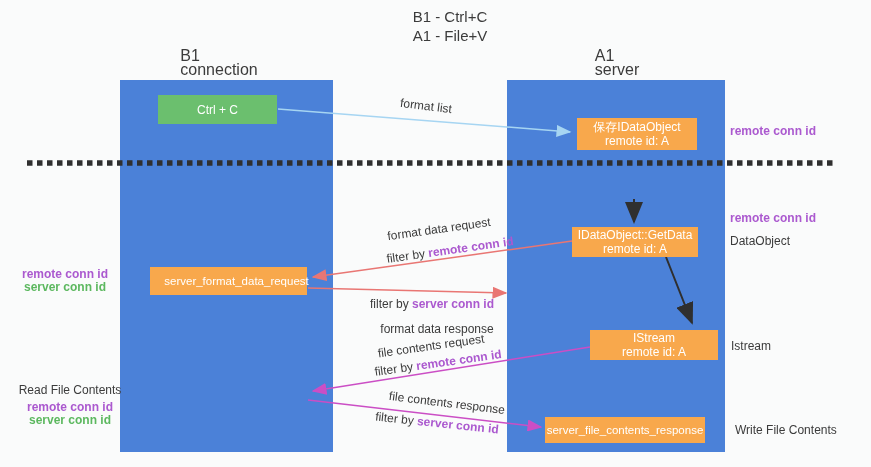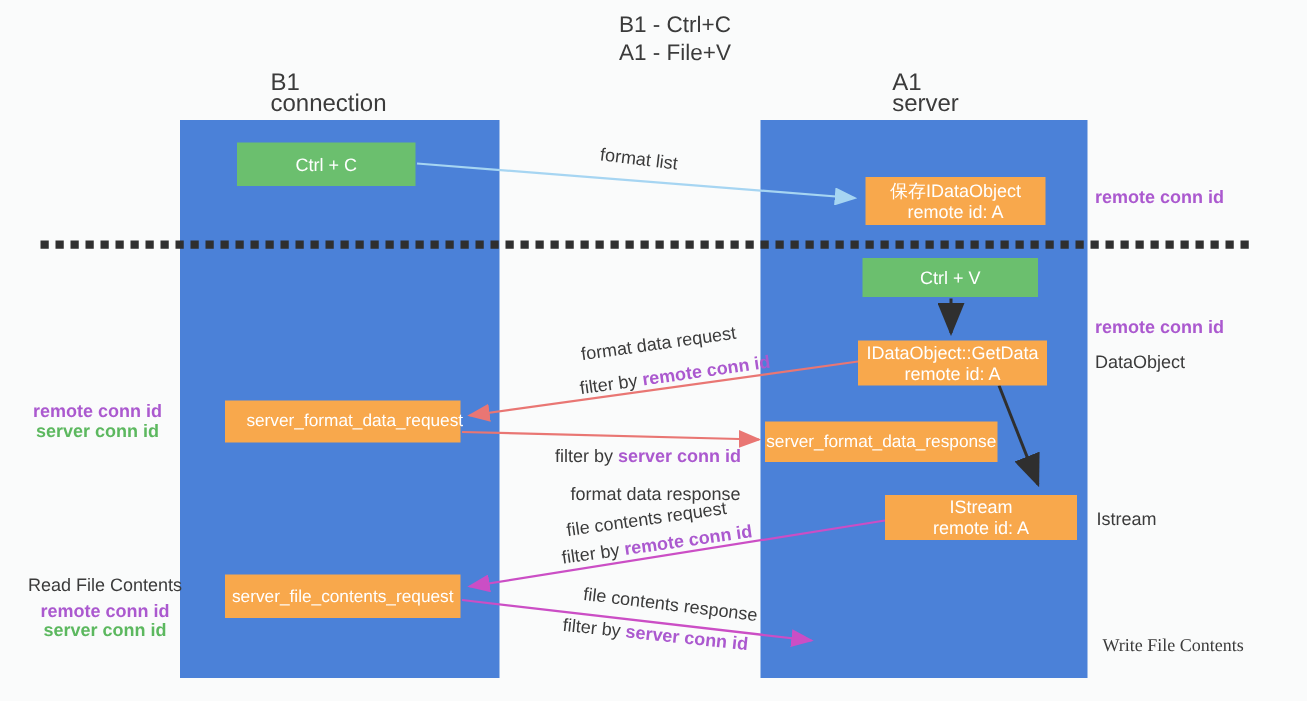--- a/index.html
+++ b/index.html
@@ -78,21 +78,21 @@
   #lbl-fcresp-filter{left:437px;top:423px;}
 
   .side-label{position:absolute;font-size:12px;color:var(--ink);white-space:nowrap;}
   .purple-bold{font-weight:bold;color:var(--remote-conn-purple);}
   .green-bold{font-weight:bold;color:var(--server-conn-green);}
 
   #lbl-right-conn-top{left:730px;top:124px;}
   #lbl-right-conn-mid{left:730px;top:211px;}
   #lbl-dataobject{left:730px;top:234px;}
   #lbl-istream{left:731px;top:339px;}
-  #lbl-write-file{left:735px;top:423px;font-family:Liberation Serif, serif;}
+  #lbl-write-file{left:735px;top:423px;}
 
   .left-block{position:absolute;text-align:center;font-size:12px;line-height:13px;}
   #left-conn-pair-1{left:12px;top:268px;width:106px;}
   #left-read-block{left:14px;top:384px;width:112px;}
   #left-read-block .read-title{color:var(--ink);margin-bottom:5px;line-height:12px;}
 </style>
 </head>
 <body>
 
 <div class="canvas">
@@ -149,46 +149,40 @@
 
   <div class="node green keybox" id="node-ctrl-c">
     <span>Ctrl + C</span>
   </div>
 
   <div class="node orange" id="node-save-dataobject">
     <div class="ln">保存IDataObject</div>
     <div class="ln">remote id: A</div>
   </div>
 
-  <div class="node green keybox" id="node-ctrl-v">
-    <span>Ctrl + V</span>
-  </div>
 
   <div class="node orange" id="node-getdata">
     <div class="ln">IDataObject::GetData</div>
     <div class="ln">remote id: A</div>
   </div>
 
   <div class="node orange single" id="node-format-request">
     <span>server_format_data_request</span>
   </div>
 
-  <div class="node orange single" id="node-format-response">
-    <span>server_format_data_response</span>
-  </div>
 
   <div class="node orange" id="node-istream">
     <div class="ln">IStream</div>
     <div class="ln">remote id: A</div>
   </div>
 
-  <div class="node orange single" id="node-file-request">
-    <span>server_file_contents_request</span>
-  </div>
-
+
+  <div class="node orange single" id="node-file-response">
+    <span>server_file_contents_response</span>
+  </div>
 
   <div class="flow-label" id="lbl-format-list">format list</div>
 
   <div class="flow-label tilt-up" id="lbl-fdr">format data request</div>
   <div class="flow-label tilt-up" id="lbl-fdr-filter"><span>filter by </span><span class="conn-key">remote conn id</span></div>
 
   <div class="flow-label" id="lbl-fdresp">format data response</div>
   <div class="flow-label" id="lbl-fdresp-filter"><span>filter by </span><span class="conn-key">server conn id</span></div>
 
   <div class="flow-label tilt-up" id="lbl-fcr">file contents request</div>

